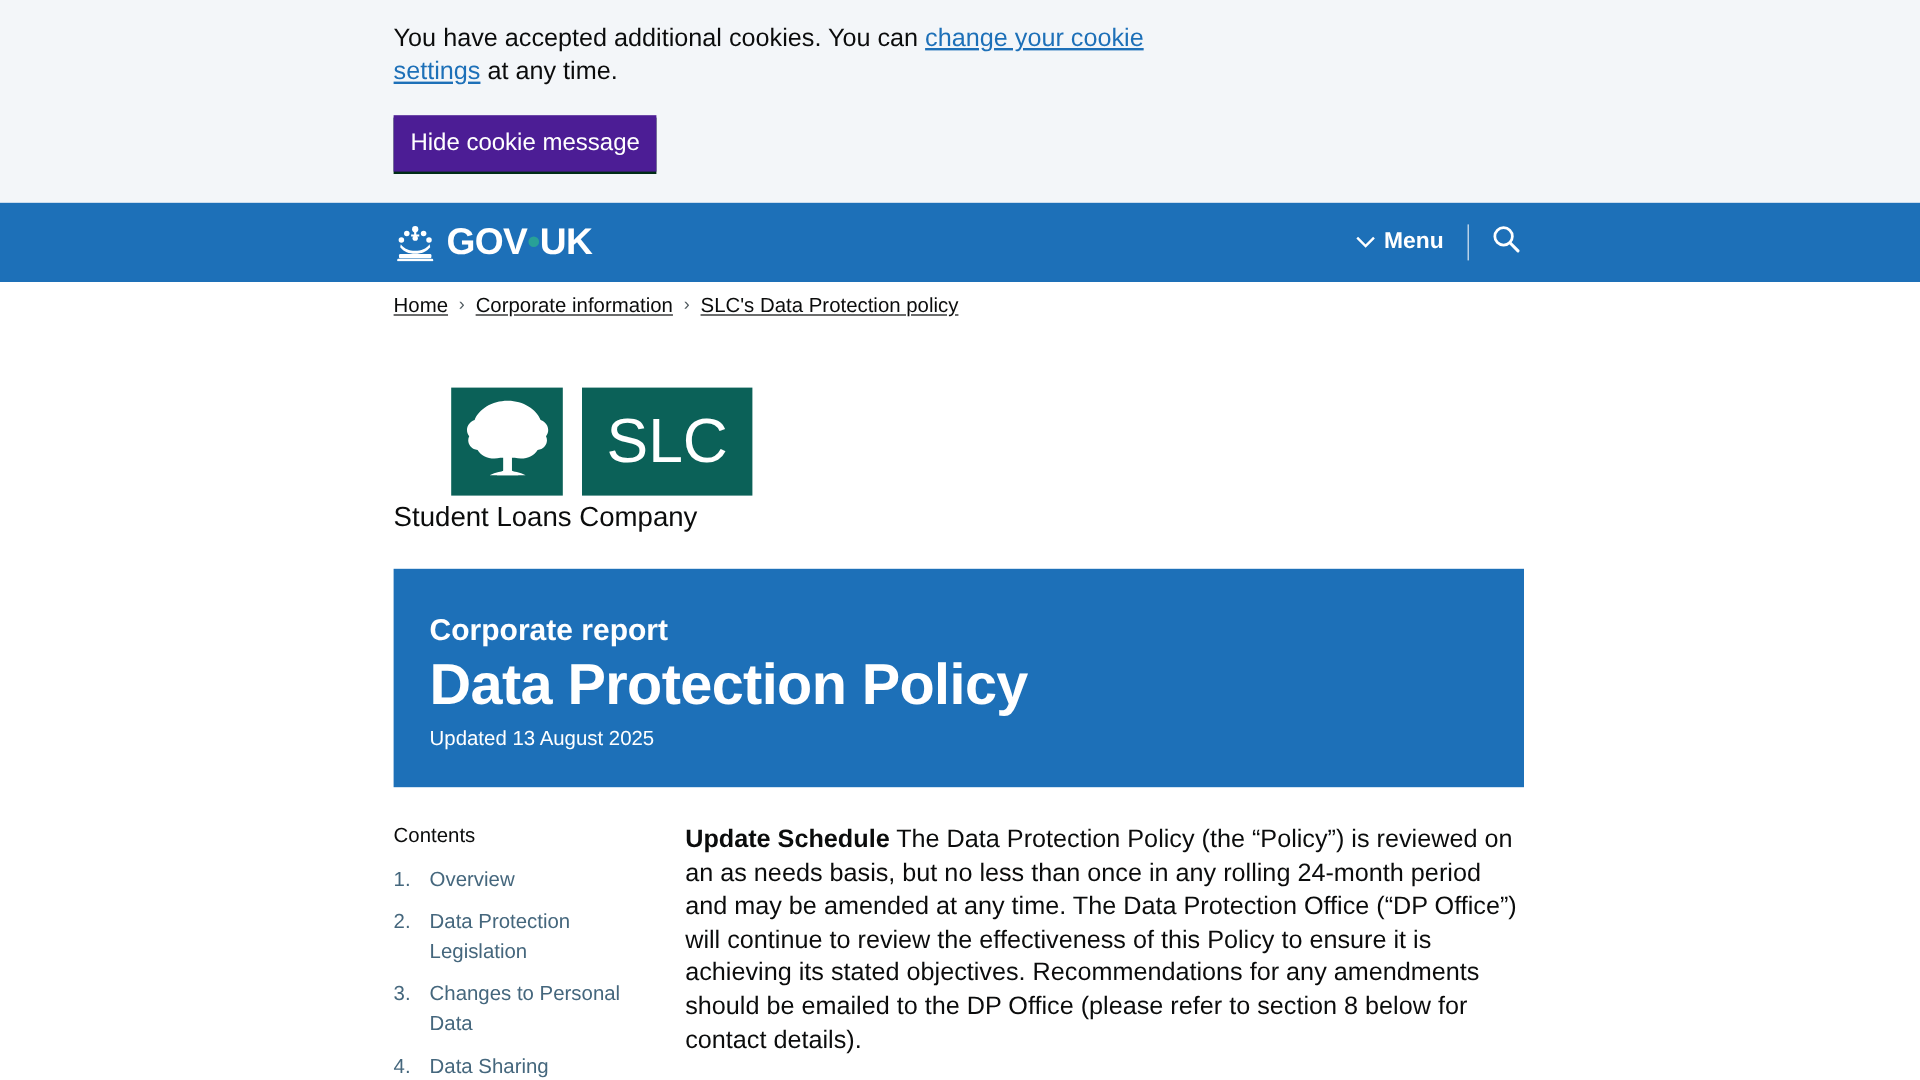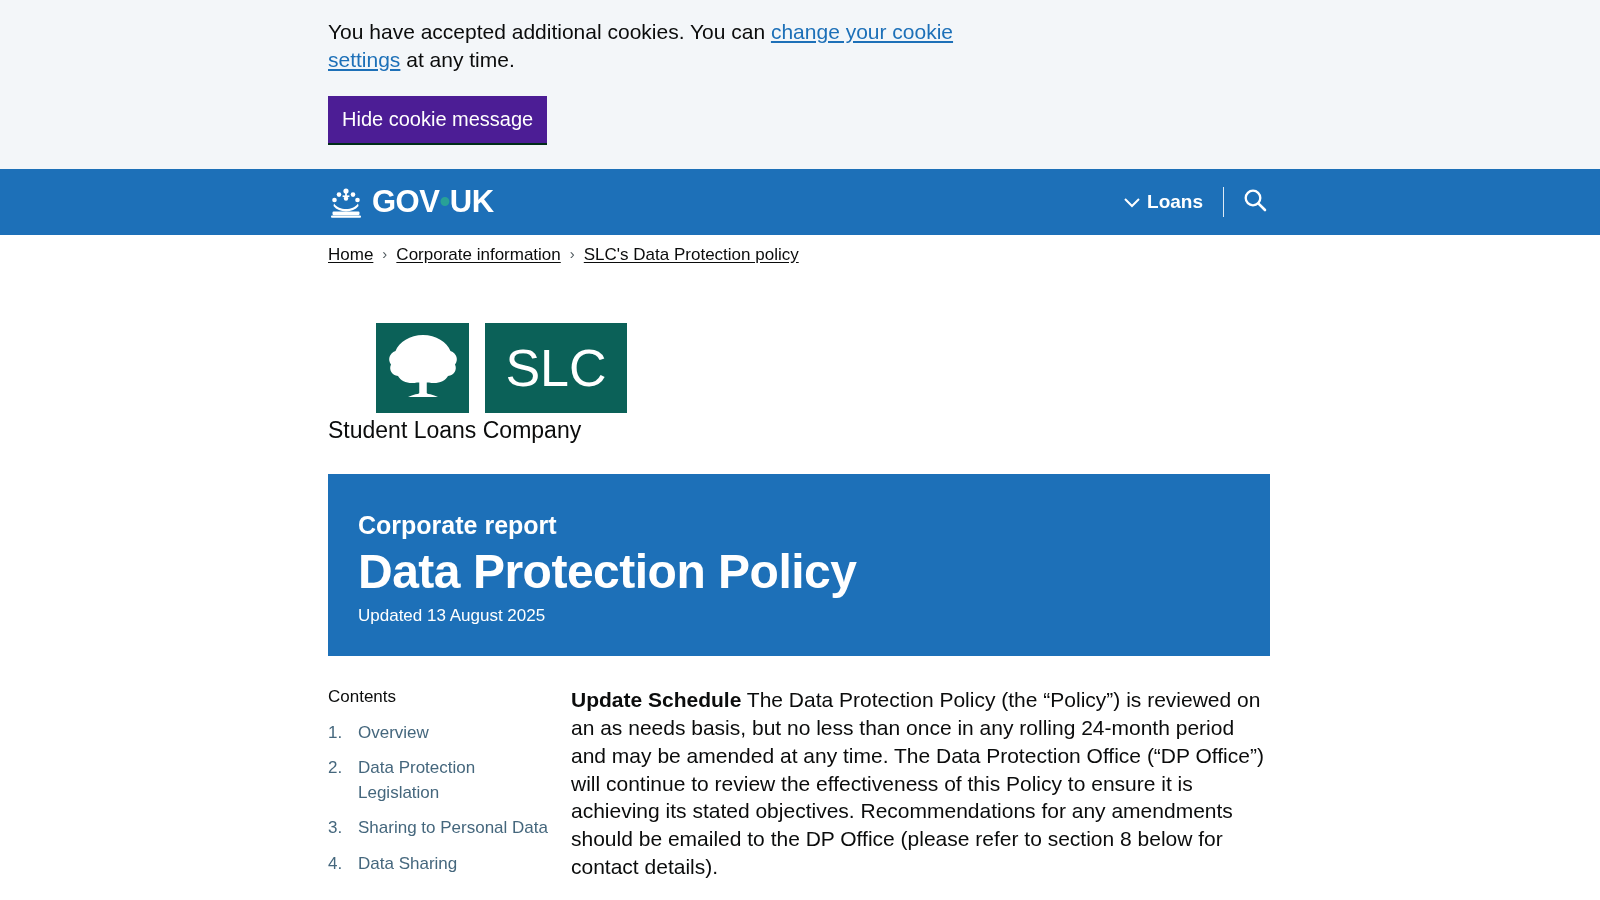--- a/index.html
+++ b/index.html
@@ -300,21 +300,21 @@
       <span class="brand-text"><span>GOV</span><span class="brand-dot">•</span><span>UK</span></span>
     </a>
 
     <div class="header-right">
       <div class="menu-toggle">
         <span>
           <svg width="16" height="10" viewBox="0 0 16 10" aria-hidden="true">
             <path d="M1 1 L8 8 L15 1" stroke="#ffffff" stroke-width="2" fill="none"></path>
           </svg>
         </span>
-        <span>Loans</span>
+        <span>Menu</span>
       </div>
       <div class="hdr-divider"></div>
       <div class="search-btn">
         <span>
           <svg width="26" height="26" viewBox="0 0 26 26" aria-hidden="true">
             <circle cx="11" cy="11" r="7.3" stroke="#ffffff" stroke-width="2.3" fill="none"></circle>
             <line x1="16.3" y1="16.3" x2="23" y2="23" stroke="#ffffff" stroke-width="2.6" stroke-linecap="round"></line>
           </svg>
         </span>
       </div>
@@ -372,21 +372,21 @@
         <li class="contents-item">
           <span class="contents-num">1.</span>
           <a class="contents-link">Overview</a>
         </li>
         <li class="contents-item">
           <span class="contents-num">2.</span>
           <a class="contents-link">Data Protection Legislation</a>
         </li>
         <li class="contents-item">
           <span class="contents-num">3.</span>
-          <a class="contents-link">Sharing to Personal Data</a>
+          <a class="contents-link">Changes to Personal Data</a>
         </li>
         <li class="contents-item">
           <span class="contents-num">4.</span>
           <a class="contents-link">Data Sharing</a>
         </li>
 
       </ol>
     </div>
 
     <div class="col-body">

